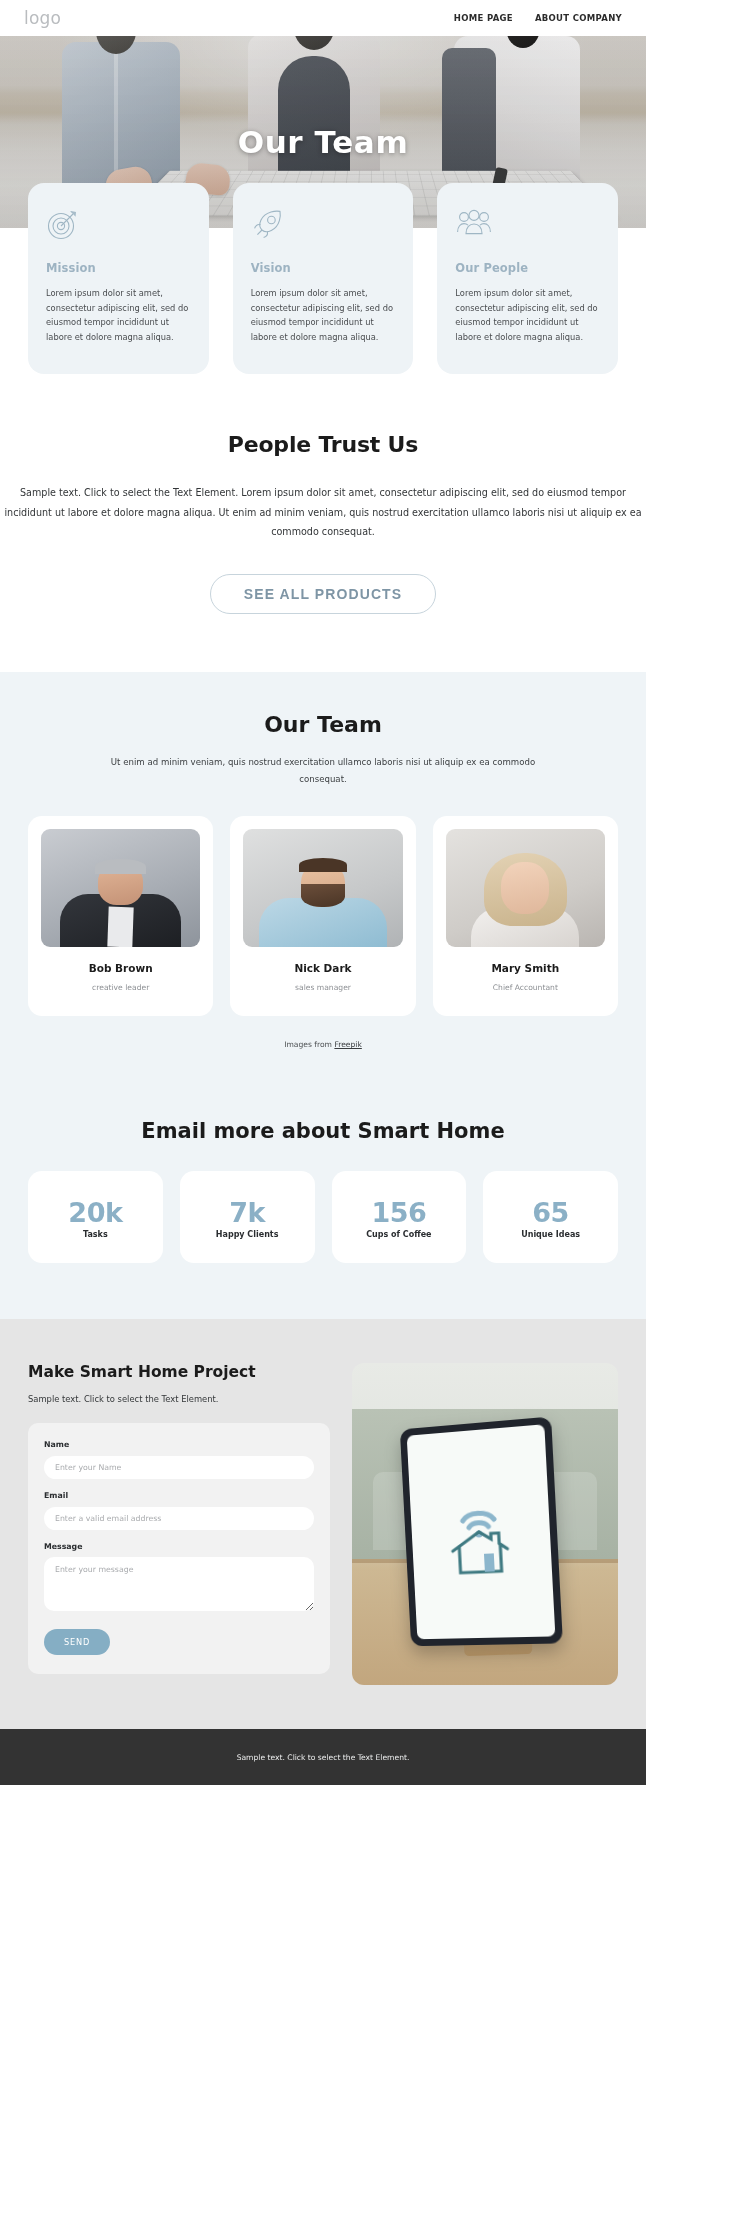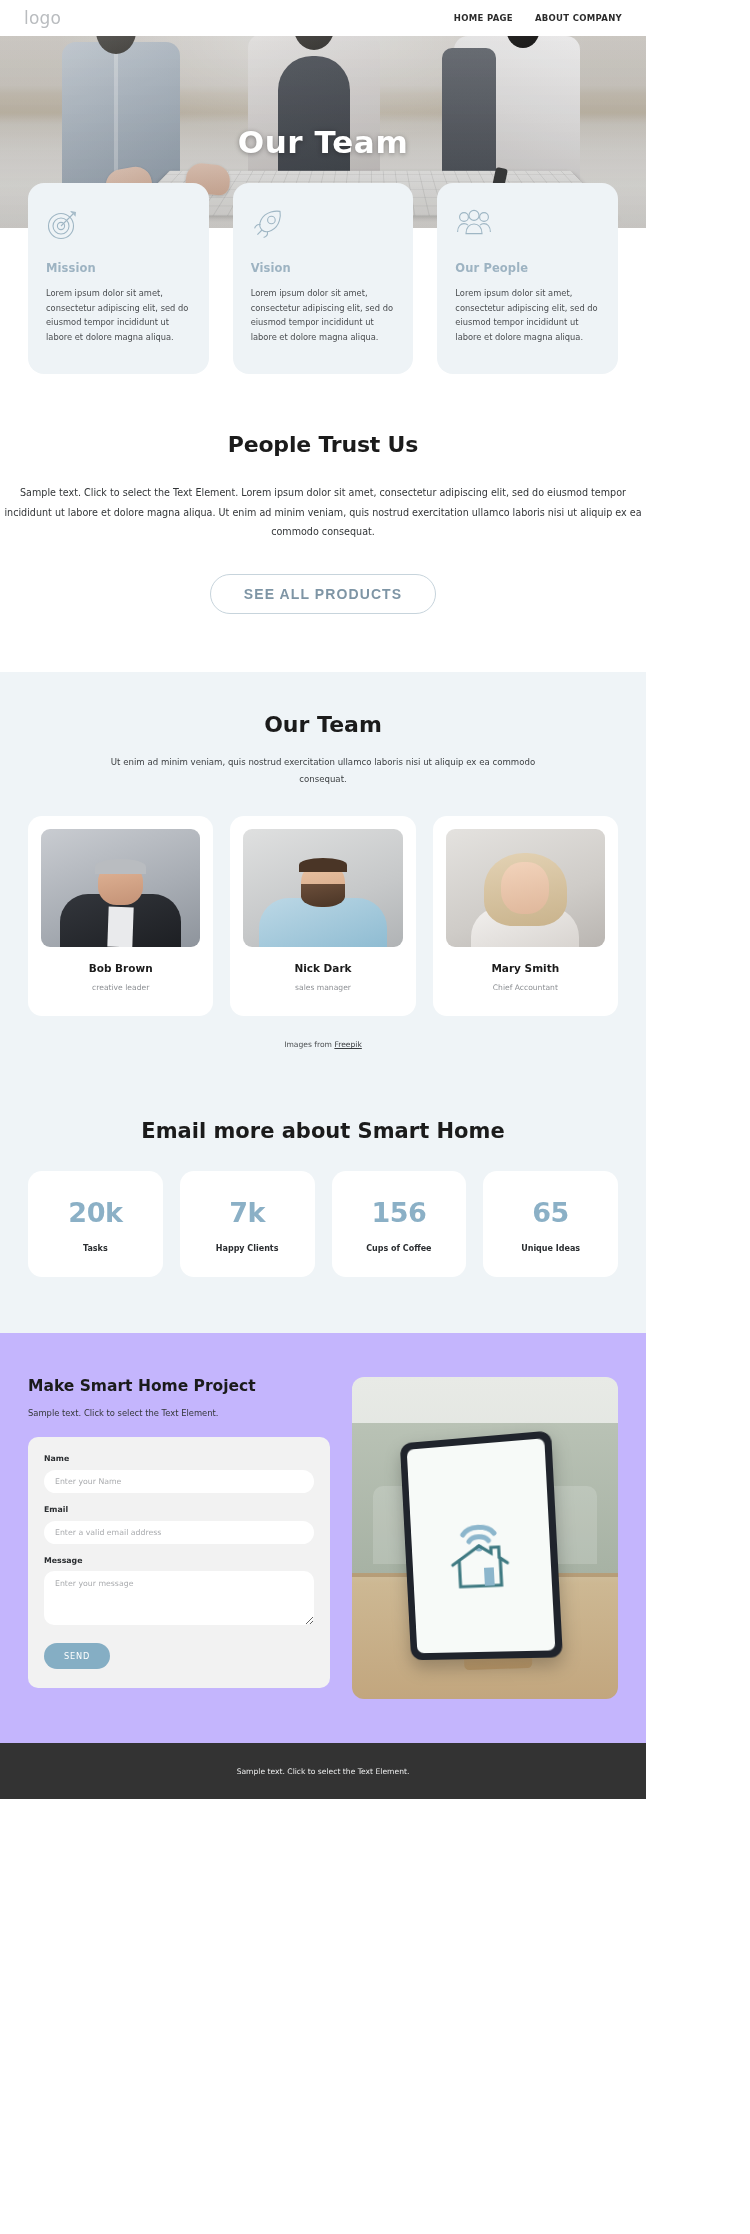--- a/index.html
+++ b/index.html
@@ -284,32 +284,32 @@
   .stat {
     flex: 1;
     background:#ffffff;
     border-radius: 14px;
     padding: 26px 6px 24px;
   }
   .stat-num {
     font-size: 27px;
     font-weight: bold;
     color: #8bb0c6;
-    margin-bottom: 16px;
+    margin-bottom: 2px;
     letter-spacing: -.5px;
   }
   .stat-label {
     font-size: 8px;
     font-weight: bold;
     color: #2a2d30;
   }
 
   
   .contact {
-    background:#c4b5fd;
+    background:#e5e5e5;
     padding: 44px 28px 44px;
     display: flex;
     gap: 22px;
     align-items: flex-start;
   }
   .contact-left { width: 302px; }
   .contact-title {
     font-size: 15.5px;
     font-weight: bold;
     color: #1b1b1b;

